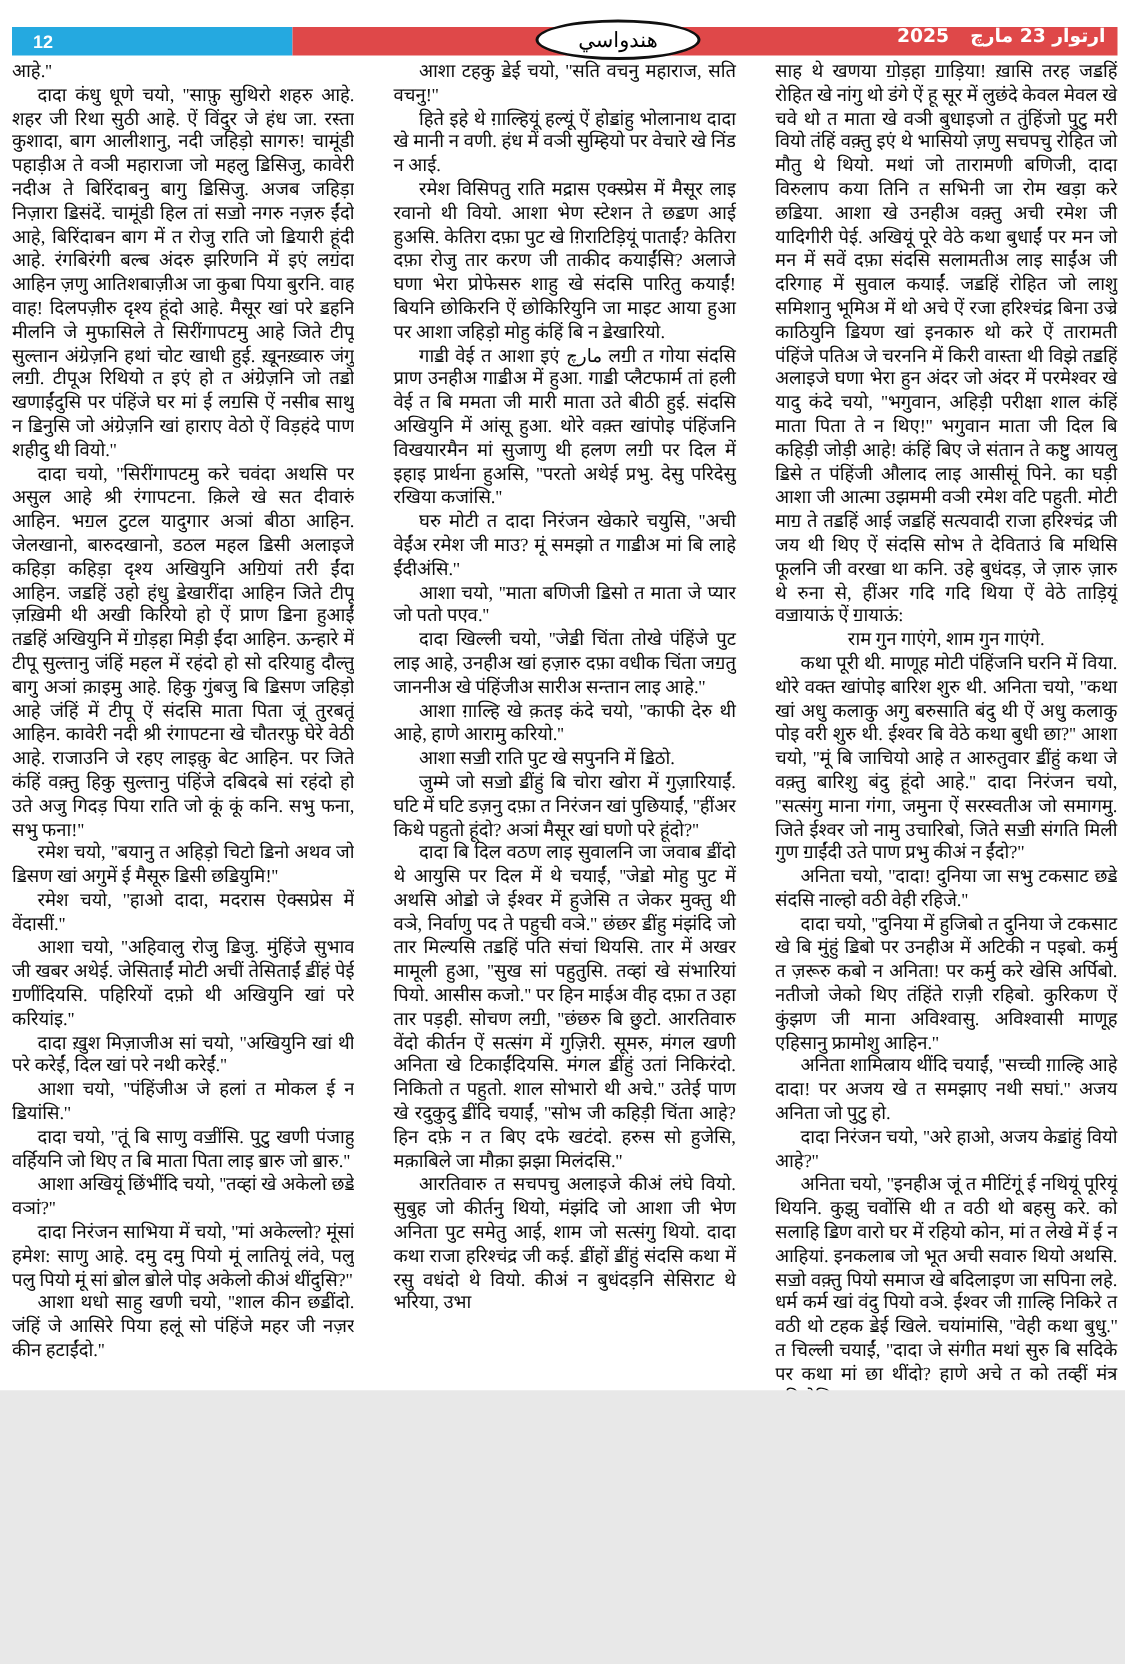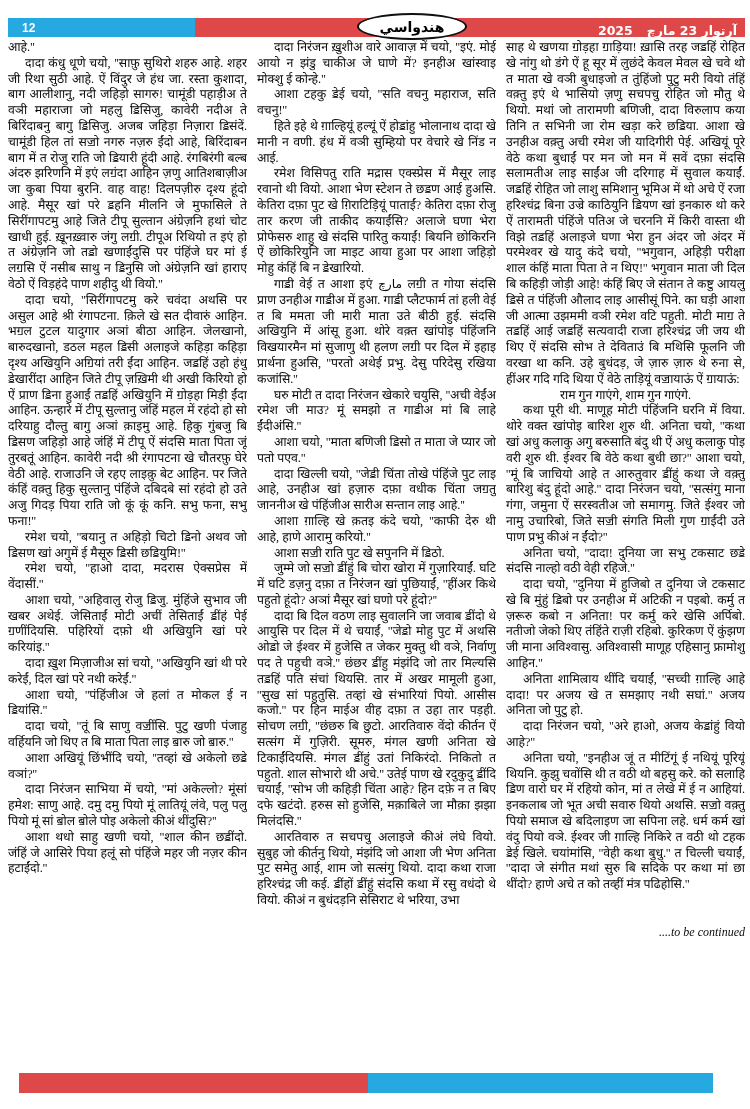--- a/index.html
+++ b/index.html
@@ -1,52 +1,52 @@
 <!DOCTYPE html>
 <html style="--blue: #25A9E0; --red: #DF4849;"><head>
 <meta charset="utf-8">
 <style>
   html,body{margin:0;padding:0;background:#e8e8e8;}
   .page{
-    position:relative;width:750px;height:1109px;margin:0 auto;
+    position:relative;width:750px;height:927px;margin:0 auto;
     background:#ffffff;overflow:hidden;
     font-family:"Liberation Serif","DejaVu Sans",serif;color:#0b0b0b;
   }
   
   .header{position:absolute;left:8px;top:18px;width:737px;height:19px;display:flex;}
   .header-blue{
     width:187px;height:100%;background:var(--blue,#25A9E0);
     display:flex;align-items:center;
   }
   .pagenum{
     color:#ffffff;font-family:"Liberation Sans",sans-serif;
     font-weight:bold;font-size:12px;padding-left:14px;line-height:1;
   }
   .header-red{
     flex:1;height:100%;background:var(--red,#DF4849);
-    display:flex;align-items:flex-end;justify-content:flex-end;
+    display:flex;align-items:flex-start;justify-content:flex-end;
     gap:14px;padding-right:8px;
   }
   .header-red span{
     color:#ffffff;font-family:"DejaVu Sans","Liberation Sans",sans-serif;
     font-weight:bold;font-size:12.5px;line-height:1;white-space:nowrap;
   }
   .masthead{
     position:absolute;left:349px;top:-5px;width:110px;height:27px;
     background:#ffffff;border:2px solid #101010;border-radius:50%;
     display:flex;align-items:center;justify-content:center;box-sizing:border-box;
   }
   .masthead span{
     font-family:"DejaVu Sans","Liberation Sans",sans-serif;
-    font-weight:bold;font-size:14px;color:#000;line-height:1;
+    font-weight:normal;font-size:14px;color:#000;line-height:1;
   }
   
   .columns{
     position:absolute;left:8px;top:40px;width:737px;height:1028px;
-    display:flex;gap:10px;overflow:hidden;
+    display:flex;gap:26px;overflow:hidden;
   }
   .col{
     flex:1;min-width:0;overflow:hidden;
     text-align:justify;font-size:12.3px;line-height:15.8px;
   }
   .para{margin:0;text-indent:17px;}
   .para.noindent{text-indent:0;}
   .para.center{text-align:center;text-indent:0;}
   .para.right{text-align:right;text-indent:0;}
   .para.italic{font-style:italic;font-size:12px;margin-top:32px;}
@@ -87,21 +87,20 @@
         <p class="para">रमेश चयो, ''हाओ दादा, मदरास ऐक्सप्रेस में वेंदासीं.''</p>
         <p class="para">आशा चयो, ''अहिवालु रोजु ॾिजु. मुंहिंजे सुभाव जी खबर अथेई. जेसिताईं मोटी अचीं तेसिताईं ॾींहं पेई ॻणींदियसि. पहिरियों दफ़ो थी अखियुनि खां परे करियांइ.''</p>
         <p class="para">दादा ख़ुश मिज़ाजीअ सां चयो, ''अखियुनि खां थी परे करेईं, दिल खां परे नथी करेईं.''</p>
         <p class="para">आशा चयो, ''पंहिंजीअ जे हलां त मोकल ई न ॾियांसि.''</p>
         <p class="para">दादा चयो, ''तूं बि साणु वॼींसि. पुटु खणी पंजाहु वर्हियनि जो थिए त बि माता पिता लाइ ॿारु जो ॿारु.''</p>
         <p class="para">आशा अखियूं छिंभींदि चयो, ''तव्हां खे अकेलो छॾे वञां?''</p>
         <p class="para">दादा निरंजन साभिया में चयो, ''मां अकेल्लो? मूंसां हमेश: साणु आहे. दमु दमु पियो मूं लातियूं लंवे, पलु पलु पियो मूं सां ॿोल ॿोले पोइ अकेलो कीअं थींदुसि?''</p>
         <p class="para">आशा थधो साहु खणी चयो, ''शाल कीन छॾींदो. जंहिं जे आसिरे पिया हलूं सो पंहिंजे महर जी नज़र कीन हटाईंदो.''</p>
       </div>
     <div class="col">
-        <p class="para">दादा निरंजन ख़ुशीअ वारे आवाज़ में चयो, ''इएं. मोई आयो न झंडु चाकीअ जे घाणे में? इनहीअ खांस्वाइ मोक्शु ई कोन्हे.''</p>
         <p class="para">आशा टहकु ॾेई चयो, ''सति वचनु महाराज, सति वचनु!''</p>
         <p class="para">हिते इहे थे ग़ाल्हियूं हल्यूं ऐं होॾांहु भोलानाथ दादा खे मानी न वणी. हंध में वञी सुम्हियो पर वेचारे खे निंड न आई.</p>
         <p class="para">रमेश विसिपतु राति मद्रास एक्स्प्रेस में मैसूर लाइ रवानो थी वियो. आशा भेण स्टेशन ते छॾण आई हुअसि. केतिरा दफ़ा पुट खे ग़िराटिड़ियूं पाताईं? केतिरा दफ़ा रोजु तार करण जी ताकीद कयाईंसि? अलाजे घणा भेरा प्रोफेसरु शाहु खे संदसि पारितु कयाईं! बियनि छोकिरनि ऐं छोकिरियुनि जा माइट आया हुआ पर आशा जहिड़ो मोहु कंहिं बि न ॾेखारियो.</p>
         <p class="para">गाॾी वेई त आशा इएं مارچ लॻी त गोया संदसि प्राण उनहीअ गाॾीअ में हुआ. गाॾी प्लैटफार्म तां हली वेई त बि ममता जी मारी माता उते बीठी हुई. संदसि अखियुनि में आंसू हुआ. थोरे वक़्त खांपोइ पंहिंजनि विखयारमैन मां सुजाणु थी हलण लॻी पर दिल में इहाइ प्रार्थना हुअसि, ''परतो अथेई प्रभु. देसु परिदेसु रखिया कजांसि.''</p>
         <p class="para">घरु मोटी त दादा निरंजन खेकारे चयुसि, ''अची वेईंअ रमेश जी माउ? मूं समझो त गाॾीअ मां बि लाहे ईंदीअंसि.''</p>
         <p class="para">आशा चयो, ''माता बणिजी ॾिसो त माता जे प्यार जो पतो पएव.''</p>
         <p class="para">दादा खिल्ली चयो, ''जेॾी चिंता तोखे पंहिंजे पुट लाइ आहे, उनहीअ खां हज़ारु दफ़ा वधीक चिंता जॻतु जाननीअ खे पंहिंजीअ सारीअ सन्तान लाइ आहे.''</p>
         <p class="para">आशा ग़ाल्हि खे क़तइ कंदे चयो, ''काफी देरु थी आहे, हाणे आरामु करियो.''</p>
         <p class="para">आशा सॼी राति पुट खे सपुननि में ॾिठो.</p>
         <p class="para">जुम्मे जो सॼो ॾींहुं बि चोरा खोरा में गुज़ारियाईं. घटि में घटि डज़नु दफ़ा त निरंजन खां पुछियाईं, ''हींअर किथे पहुतो हूंदो? अञां मैसूर खां घणो परे हूंदो?''</p>

